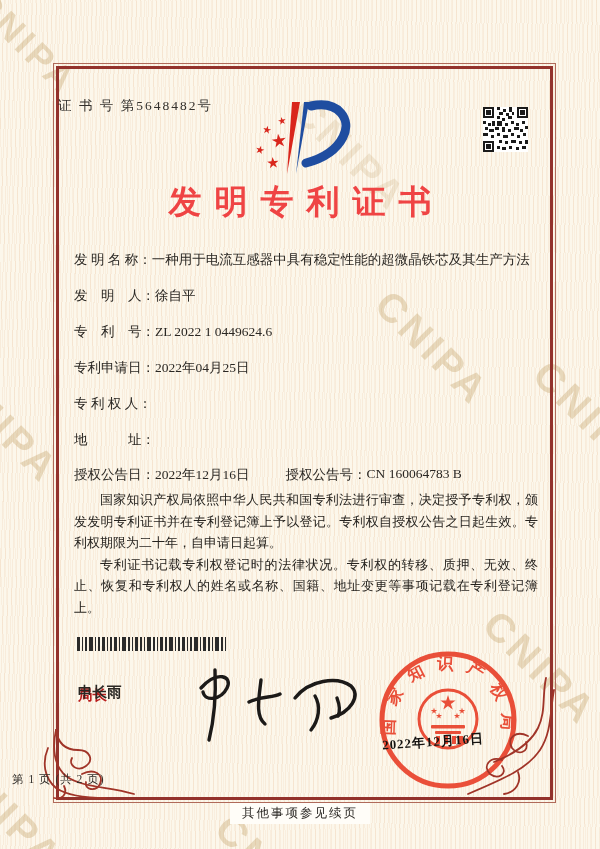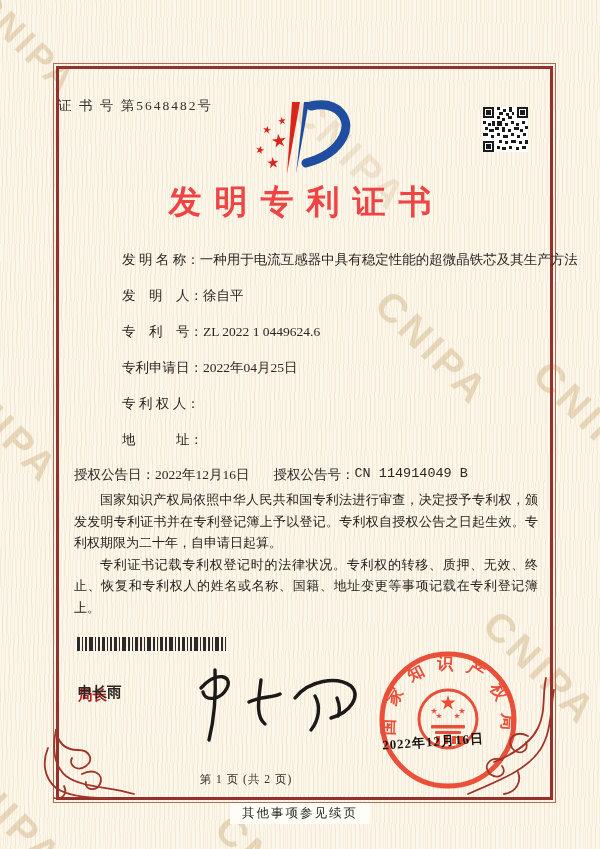--- a/index.html
+++ b/index.html
@@ -33,45 +33,45 @@
     font-size:13.5px;color:#33302c;letter-spacing:2px;
   }
   .logo{position:absolute;left:238px;top:98px;}
   .qr{position:absolute;left:483px;top:107px;}
   .title{
     position:absolute;left:0;top:180px;width:600px;text-align:center;
     font-size:33px;font-weight:bold;color:#ef4444;letter-spacing:13px;
     text-indent:13px;
   }
   .fields{position:absolute;left:74px;top:250px;width:466px;}
-  .field-row{display:flex;font-size:13.5px;color:#2a2723;height:36px;line-height:19px;margin-left:48px;}
+  .field-row{display:flex;font-size:13.5px;color:#2a2723;height:36px;line-height:19px;}
   .field-label{flex:none;white-space:pre;}
   .field-value{white-space:nowrap;}
   .grant-row{display:flex;position:absolute;left:74px;top:466px;font-size:13.5px;color:#2a2723;}
   .grant-pair{display:flex;white-space:pre;}
-  .grant-pair.second{margin-left:24px;font-family:Liberation Mono, monospace;}
+  .grant-pair.second{margin-left:36px;}
   .paragraphs{
     position:absolute;left:74px;top:489px;width:464px;
     font-size:13px;line-height:21.5px;color:#26231f;
   }
   .paragraphs p{margin:0;text-indent:2em;text-align:justify;}
   .barcode{position:absolute;left:77px;top:637px;}
   .director-title{position:absolute;left:78px;top:686px;font-size:14.5px;font-weight:bold;color:#b91c1c;}
   .director-name{position:absolute;left:78px;top:683px;font-size:14.5px;font-weight:bold;color:#2a2723;}
   .signature{position:absolute;left:183px;top:658px;}
   .seal{position:absolute;left:373px;top:645px;}
   .seal-date{
     position:absolute;left:363px;top:733px;width:140px;text-align:center;
     font-size:13px;font-weight:bold;color:#141210;letter-spacing:1px;
     transform:rotate(-4deg);
   }
   .corner-fl{position:absolute;pointer-events:none;}
   .page-indicator{
-    position:absolute;left:0;top:772px;width:492px;text-align:center;
-    font-size:11.5px;color:#33302c;letter-spacing:1px;
+    position:absolute;left:0;top:772px;width:492px;
+    font-size:11.5px;color:#33302c;letter-spacing:1px;padding-left:12px;
   }
   .footer-note{
     position:absolute;left:0;top:803px;width:600px;text-align:center;
   }
   .footer-note span{
     display:inline-block;background:#fffdf8;padding:2px 12px;
     font-size:12.5px;color:#2a2723;letter-spacing:2px;
   }
 </style>
 </head>
@@ -189,21 +189,21 @@
   </div>
 </div>
 
 <div class="grant-row">
   <span class="grant-pair">
     <span>授权公告日：</span>
     <span>2022年12月16日</span>
   </span>
   <span class="grant-pair second">
     <span>授权公告号：</span>
-    <span>CN 114914049 B</span>
+    <span>CN 160064783 B</span>
   </span>
 </div>
 
 <div class="paragraphs">
   <p>国家知识产权局依照中华人民共和国专利法进行审查，决定授予专利权，颁发发明专利证书并在专利登记簿上予以登记。专利权自授权公告之日起生效。专利权期限为二十年，自申请日起算。</p>
   <p>专利证书记载专利权登记时的法律状况。专利权的转移、质押、无效、终止、恢复和专利权人的姓名或名称、国籍、地址变更等事项记载在专利登记簿上。</p>
 </div>
 
 <svg class="barcode" width="152" height="14" viewBox="0 0 152 14" shape-rendering="crispEdges">
   <g fill="#2a2a2a">

